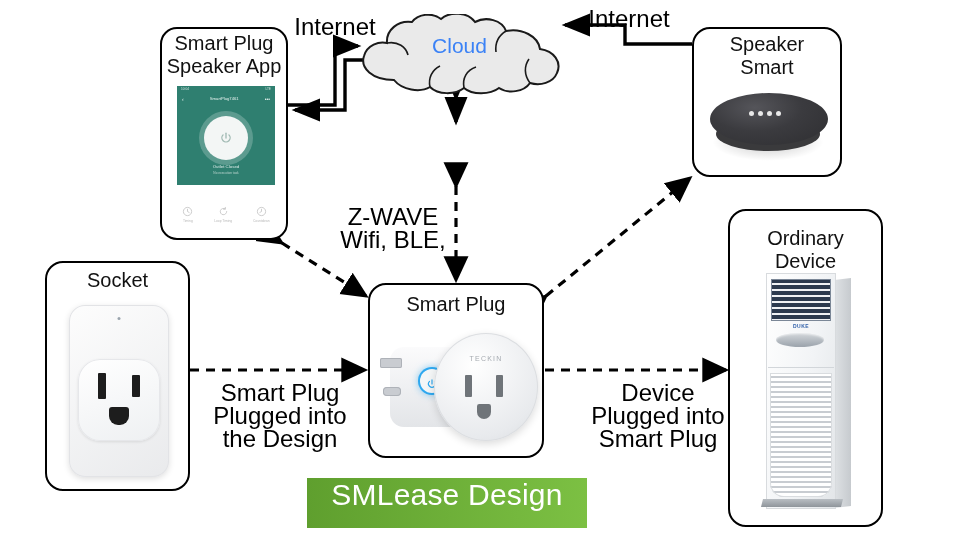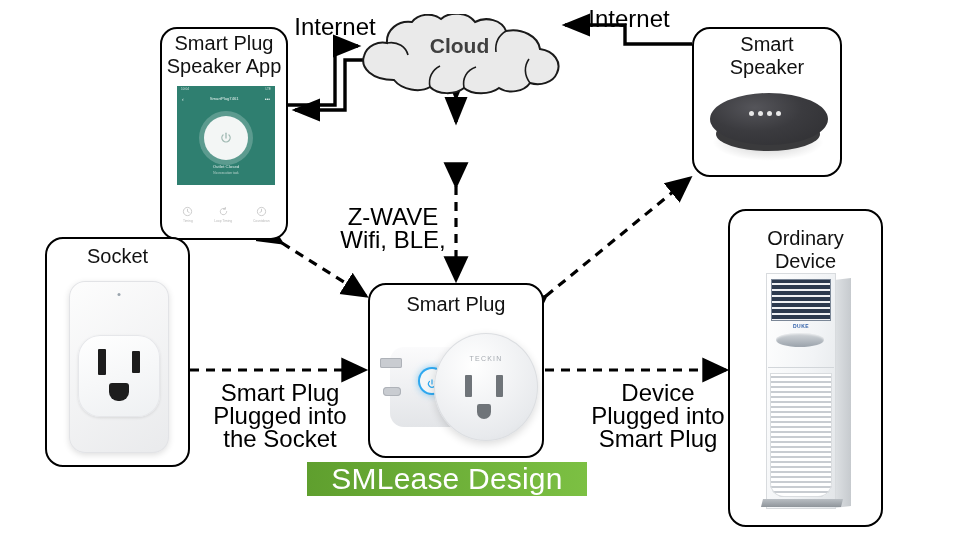--- a/index.html
+++ b/index.html
@@ -39,21 +39,21 @@
       font-size:3.2px;color:#bcd6d0;}
   .app-tabs{position:absolute;left:0;bottom:8px;width:100%;
       display:flex;justify-content:space-around;align-items:flex-end;}
   .app-tab{display:flex;flex-direction:column;align-items:center;gap:2px;}
   .app-tab .tc{width:11px;height:11px;}
   .app-tab .tl{font-size:3.3px;color:#b9b9b9;}
 
   
   #cloud-shape{position:absolute;left:352px;top:14px;width:215px;height:82px;}
   #cloud-label{position:absolute;left:352px;top:34px;width:215px;text-align:center;
-      font-size:21px;font-weight:bold;color:#404040;}
+      font-size:21px;font-weight:normal;color:#3b82f6;}
 
   
   #gateway{left:341px;top:125px;width:230px;height:58px;border-radius:13px;}
   #gateway-label{position:absolute;left:0;top:13px;width:100%;text-align:center;
       font-size:28px;font-weight:bold;letter-spacing:.2px;}
 
   
   #smart-speaker{left:692px;top:27px;width:150px;height:150px;}
   #smart-speaker .node-title{top:4px;}
   .speaker-art{position:absolute;left:12px;top:58px;width:126px;height:78px;}
@@ -62,21 +62,21 @@
   .spk-base{position:absolute;left:10px;top:30px;width:104px;height:34px;
       border-radius:50%;background:#3a3a3c;}
   .spk-top{position:absolute;left:4px;top:6px;width:118px;height:52px;
       border-radius:50%;
       background:radial-gradient(ellipse at 38% 28%,#55555a 0%,#3b3b3f 45%,#2e2e31 100%);}
   .spk-dots{position:absolute;left:0;top:24px;width:118px;
       display:flex;justify-content:center;gap:4px;}
   .spk-dots i{display:block;width:5px;height:5px;border-radius:50%;background:#e9e9e9;}
 
   
-  #socket{left:45px;top:237px;width:145px;height:230px;}
+  #socket{left:45px;top:261px;width:145px;height:230px;}
   #socket .node-title{top:6px;}
   .socket-art{position:absolute;left:22px;top:42px;width:100px;height:172px;
       border-radius:16px;background:linear-gradient(145deg,#fdfdfd,#e9eaec);
       box-shadow:inset 0 0 0 1px #e2e3e6,0 2px 6px rgba(0,0,0,.13);}
   .socket-led{position:absolute;left:50%;top:12px;transform:translateX(-50%);
       width:3px;height:3px;border-radius:50%;background:#9aa4ad;}
   .socket-face{position:absolute;left:9px;top:54px;width:82px;height:82px;
       border-radius:22px;background:linear-gradient(160deg,#ffffff,#eef0f2);
       box-shadow:inset 0 0 0 1px #e6e7ea,0 1px 3px rgba(0,0,0,.10);}
   .slot{position:absolute;background:#1d1d1d;border-radius:1px;}
@@ -137,21 +137,21 @@
 
   
   .edge-label{position:absolute;text-align:center;font-size:24px;line-height:21px;color:#000;}
   #label-internet-left{left:292px;top:16px;width:86px;}
   #label-internet-right{left:586px;top:8px;width:86px;}
   #label-protocols{left:338px;top:205px;width:110px;line-height:23px;}
   #label-socket-link{left:200px;top:381px;width:160px;line-height:23px;}
   #label-device-link{left:578px;top:381px;width:160px;line-height:23px;}
 
   
-  #brand{position:absolute;left:307px;top:462px;width:280px;height:34px;
+  #brand{position:absolute;left:307px;top:478px;width:280px;height:50px;
       background:linear-gradient(90deg,#5f9f2e 0%,#7cc043 100%);
       display:flex;justify-content:center;}
   #brand-text{font-size:30px;color:#ffffff;letter-spacing:.2px;}
 </style>
 </head>
 <body>
 
 <div id="stage">
 
   <svg class="layer" viewBox="0 0 960 540" xmlns="http://www.w3.org/2000/svg">
@@ -267,22 +267,22 @@
             <path d="M12 7 L12 12 L8.5 14" fill="none" stroke="#c4c4c4" stroke-width="1.8" stroke-linecap="round"></path>
           </svg>
           <span class="tl">Countdown</span>
         </div>
       </div>
     </div>
   </div>
 
   <div id="smart-speaker" class="node">
     <div class="node-title">
+      <div>Speaker</div>
       <div>Smart</div>
-      <div>Speaker</div>
     </div>
     <div class="speaker-art">
       <div class="spk-shadow"></div>
       <div class="spk-base"></div>
       <div class="spk-top"></div>
       <div class="spk-dots">
         <i></i>
           <i></i>
           <i></i>
           <i></i>
@@ -347,21 +347,21 @@
   <div id="label-internet-right" class="edge-label">Internet</div>
 
   <div id="label-protocols" class="edge-label">
     <div>Z-WAVE</div>
     <div>Wifi, BLE,</div>
   </div>
 
   <div id="label-socket-link" class="edge-label">
     <div>Smart Plug</div>
     <div>Plugged into</div>
-    <div>the Socket</div>
+    <div>the Design</div>
   </div>
 
   <div id="label-device-link" class="edge-label">
     <div>Device</div>
     <div>Plugged into</div>
     <div>Smart Plug</div>
   </div>
 
   <div id="brand">
     <span id="brand-text">SMLease Design</span>

